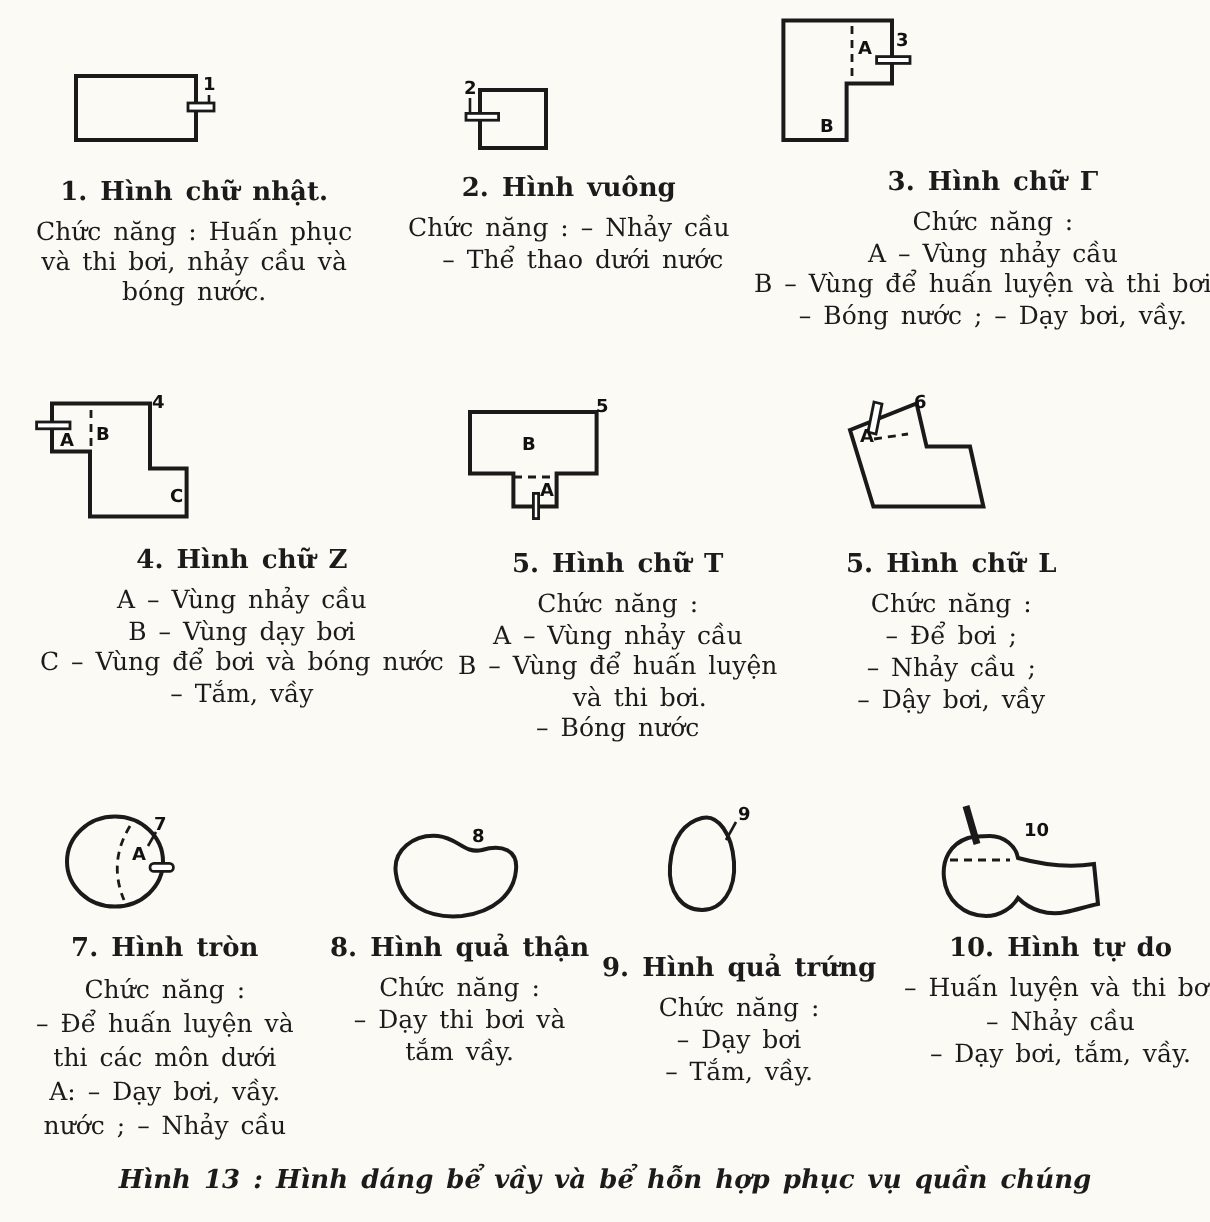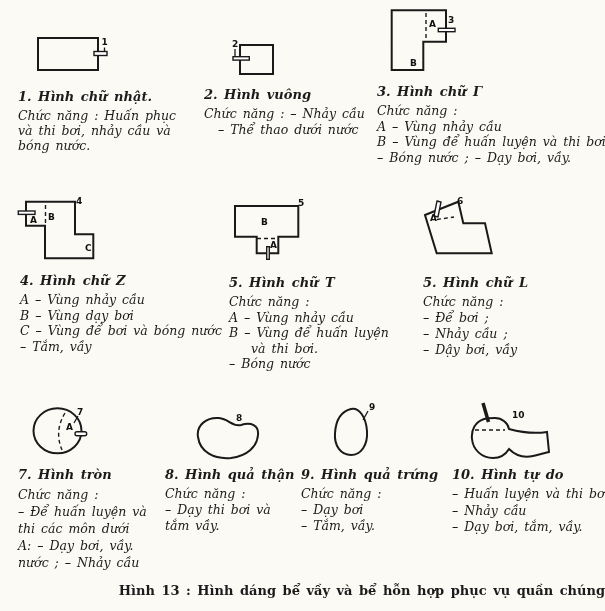--- a/index.html
+++ b/index.html
@@ -5,25 +5,25 @@
   html,body { margin:0; padding:0; background:#e8e6e0; }
   .page {
     position:relative; width:605px; height:611px;
     background:#fbfaf5;
     font-family:"DejaVu Serif", serif;
     color:#1b1b1b;
     overflow:hidden;
   }
   .txt {
     position:absolute;
-    font-style:italic;
     font-size:12.5px;
     line-height:16px;
     white-space:nowrap;
     word-spacing:2px;
+    text-align:center;
   }
   .txt .title {
     font-size:13px;
     font-weight:600;
     line-height:17px;
     margin-bottom:3px;
   }
   .line { }
   .ind1 { padding-left:14px; }
   .ind2 { padding-left:22px; }
@@ -34,22 +34,22 @@
   .shape .tab { fill:#ffffff; stroke:#1a1a1a; stroke-width:1.4; }
   .shape .dash { fill:none; stroke:#1a1a1a; stroke-width:1.4; stroke-dasharray:4 3; }
   .shape .tick { stroke:#1a1a1a; stroke-width:1.3; }
   .shape .thick { stroke:#1a1a1a; stroke-width:3.5; }
   .shape text {
     font-family:"DejaVu Sans", sans-serif;
     font-weight:bold; font-size:9px; fill:#111; font-style:normal;
   }
   .caption {
     position:absolute; left:0; right:0; top:583px;
-    text-align:right;
-    font-weight:700;
+    text-align:center;
+    font-style:italic; font-weight:700;
     font-size:13px; word-spacing:2px;
   }
 </style>
 </head>
 <body>
 
 <div class="page">
 
   <svg class="shape" style="left:30px;top:30px" width="85" height="45" viewBox="0 0 85 45">
     <rect class="outline" x="8" y="8" width="60" height="32"></rect>
@@ -183,21 +183,21 @@
     <div class="line">nước ; – Nhảy cầu</div>
   </div>
 
   <div class="txt" style="left:165px;top:466px;line-height:16px">
     <div class="title">8. Hình quả thận</div>
     <div class="line">Chức năng :</div>
     <div class="line">– Dạy thi bơi và</div>
     <div class="line">tắm vầy.</div>
   </div>
 
-  <div class="txt" style="left:301px;top:466px;line-height:16px">
+  <div class="txt" style="left:301px;top:476px;line-height:16px">
     <div class="title">9. Hình quả trứng</div>
     <div class="line">Chức năng :</div>
     <div class="line">– Dạy bơi</div>
     <div class="line">– Tắm, vầy.</div>
   </div>
 
   <div class="txt" style="left:452px;top:466px;line-height:16.5px">
     <div class="title">10. Hình tự do</div>
     <div class="line">– Huấn luyện và thi bơi</div>
     <div class="line">– Nhảy cầu</div>

